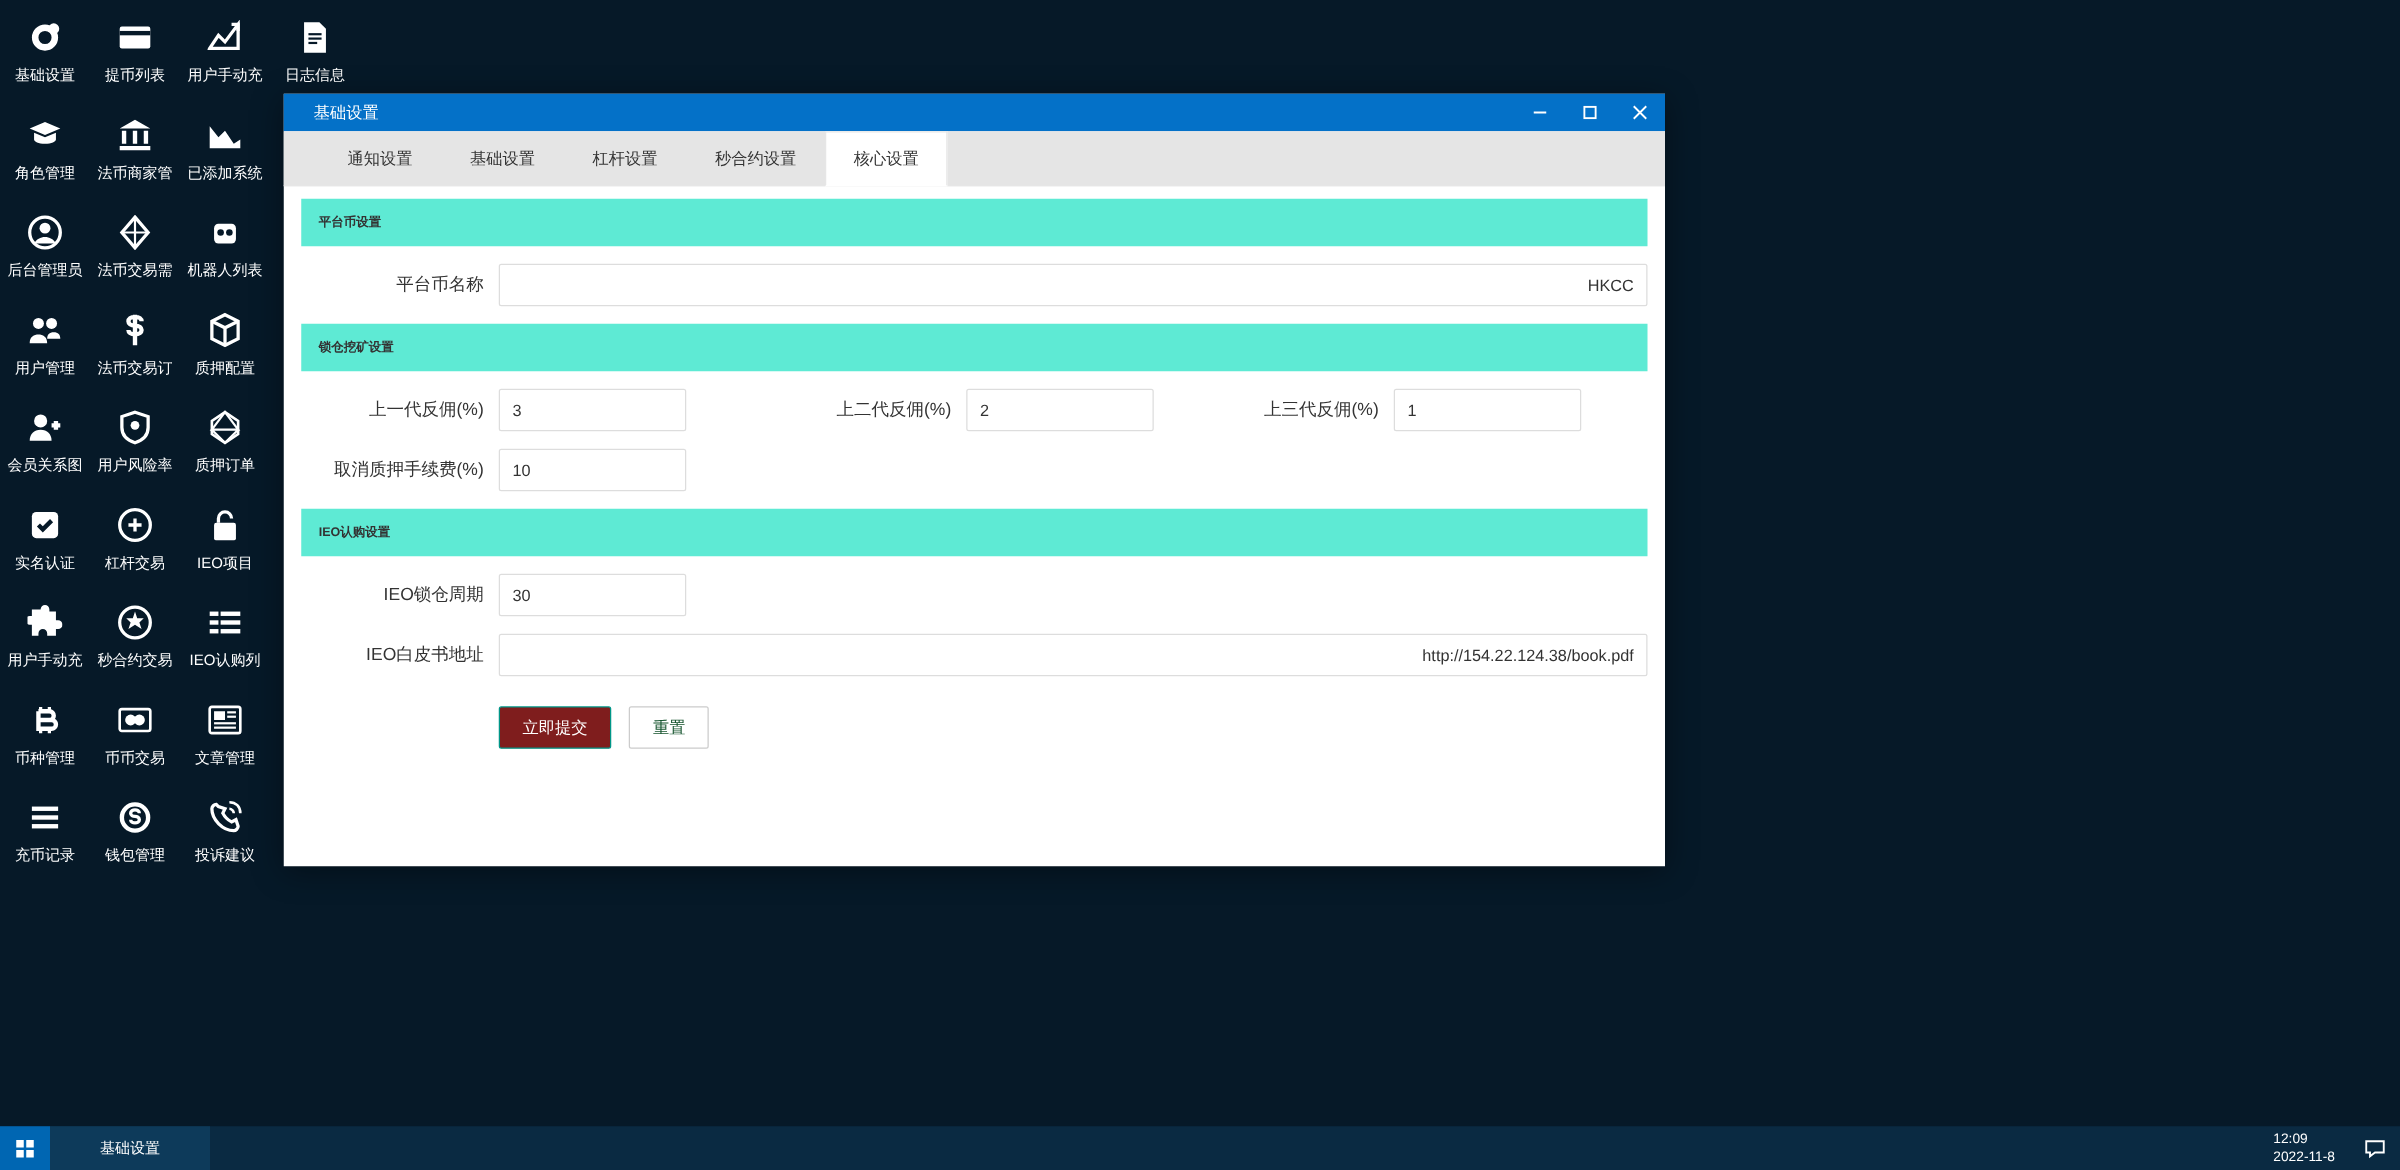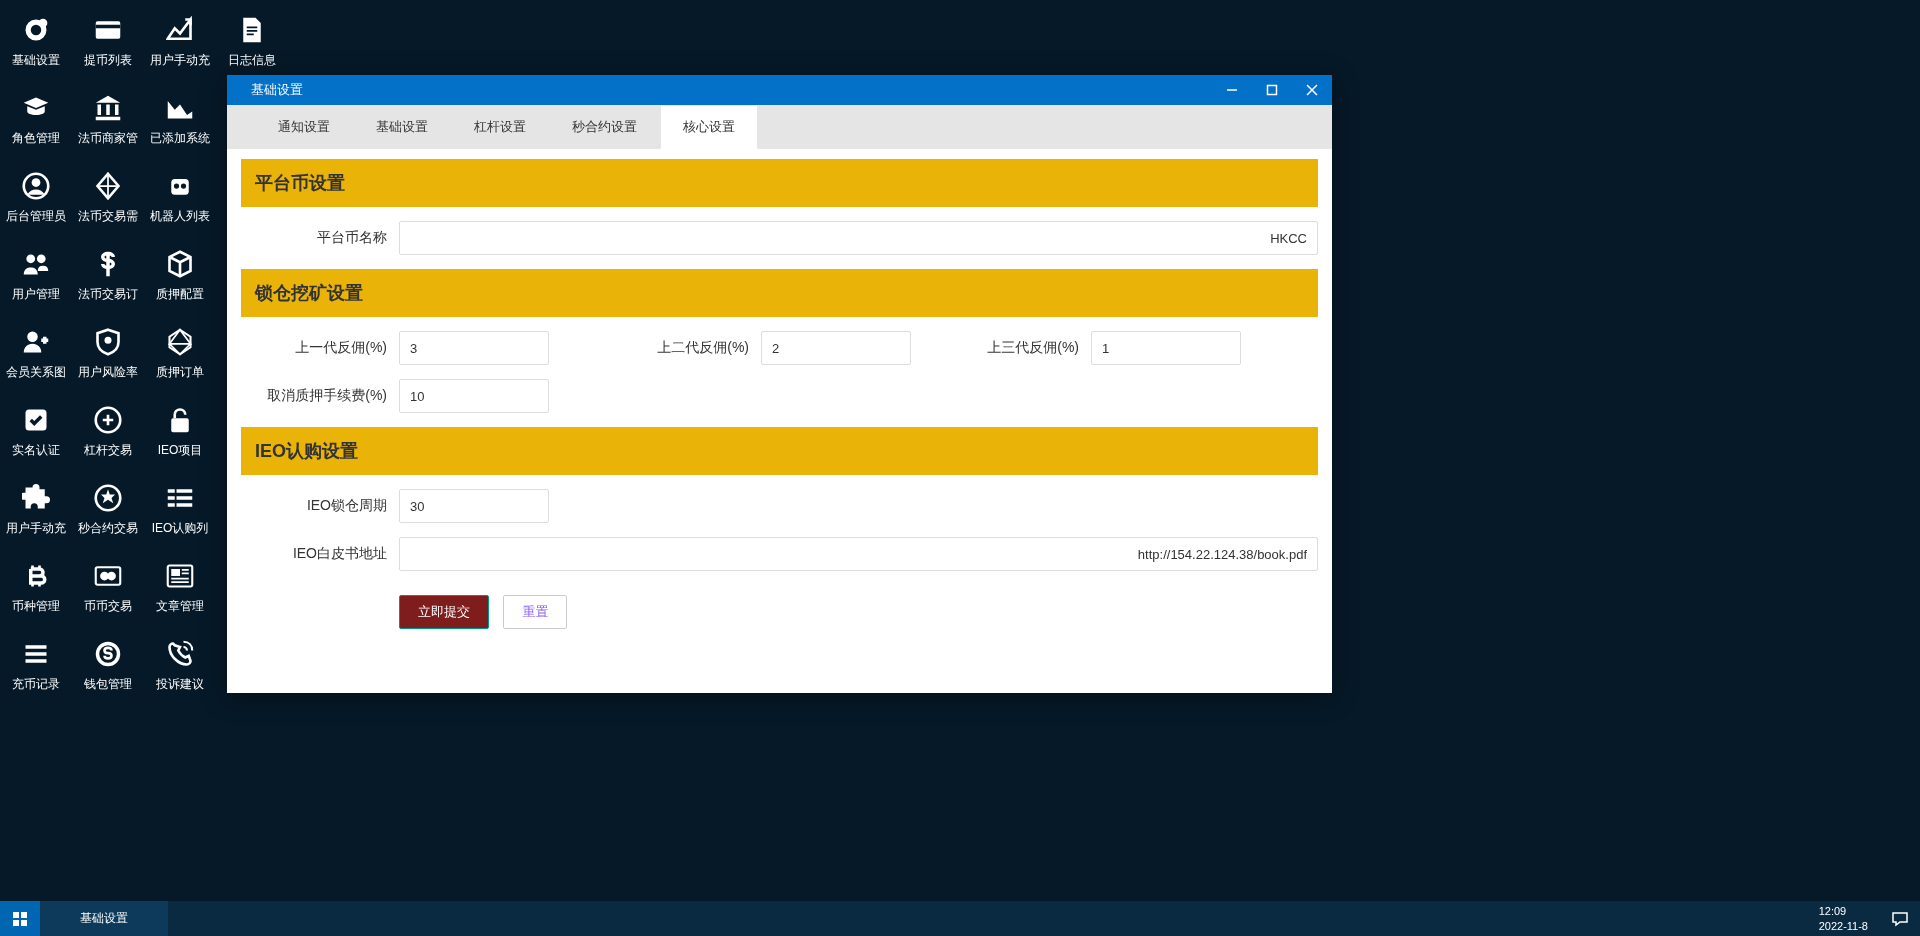--- a/index.html
+++ b/index.html
@@ -110,33 +110,33 @@
   background: #fff;
 }
 
 
 .content {
   flex: 1;
   overflow-y: auto;
   padding: 10px 14px 20px;
 }
 .section-header {
-  background: #eab308;
+  background: #5eead4;
   padding: 12px 14px;
-  font-size: 18px;
+  font-size: 10px;
   font-weight: bold;
   color: #333;
   margin-bottom: 14px;
 }
 .form-row {
   display: flex;
   align-items: center;
   margin-bottom: 14px;
 }
-.form-row.multi { gap: 0; }
+.form-row.multi { gap: 12px; }
 .form-group {
   display: flex;
   align-items: center;
 }
 .form-label {
   text-align: right;
   font-size: 14px;
   color: #333;
   padding-right: 12px;
   width: 158px;
@@ -163,21 +163,21 @@
 .btn {
   height: 34px;
   padding: 0 18px;
   font-size: 13px;
   border-radius: 2px;
   cursor: pointer;
   border: 1px solid transparent;
   margin-right: 10px;
 }
 .btn-primary { background: #7f1d1d; color: #fff; border-color: #009688; }
-.btn-default { background: #fff; color: #8b5cf6; border-color: #ccc; }
+.btn-default { background: #fff; color: #14532d; border-color: #ccc; }
 
 
 .taskbar {
   position: absolute;
   left: 0;
   right: 0;
   bottom: 0;
   height: 35px;
   background: #0a2a42;
   display: flex;

